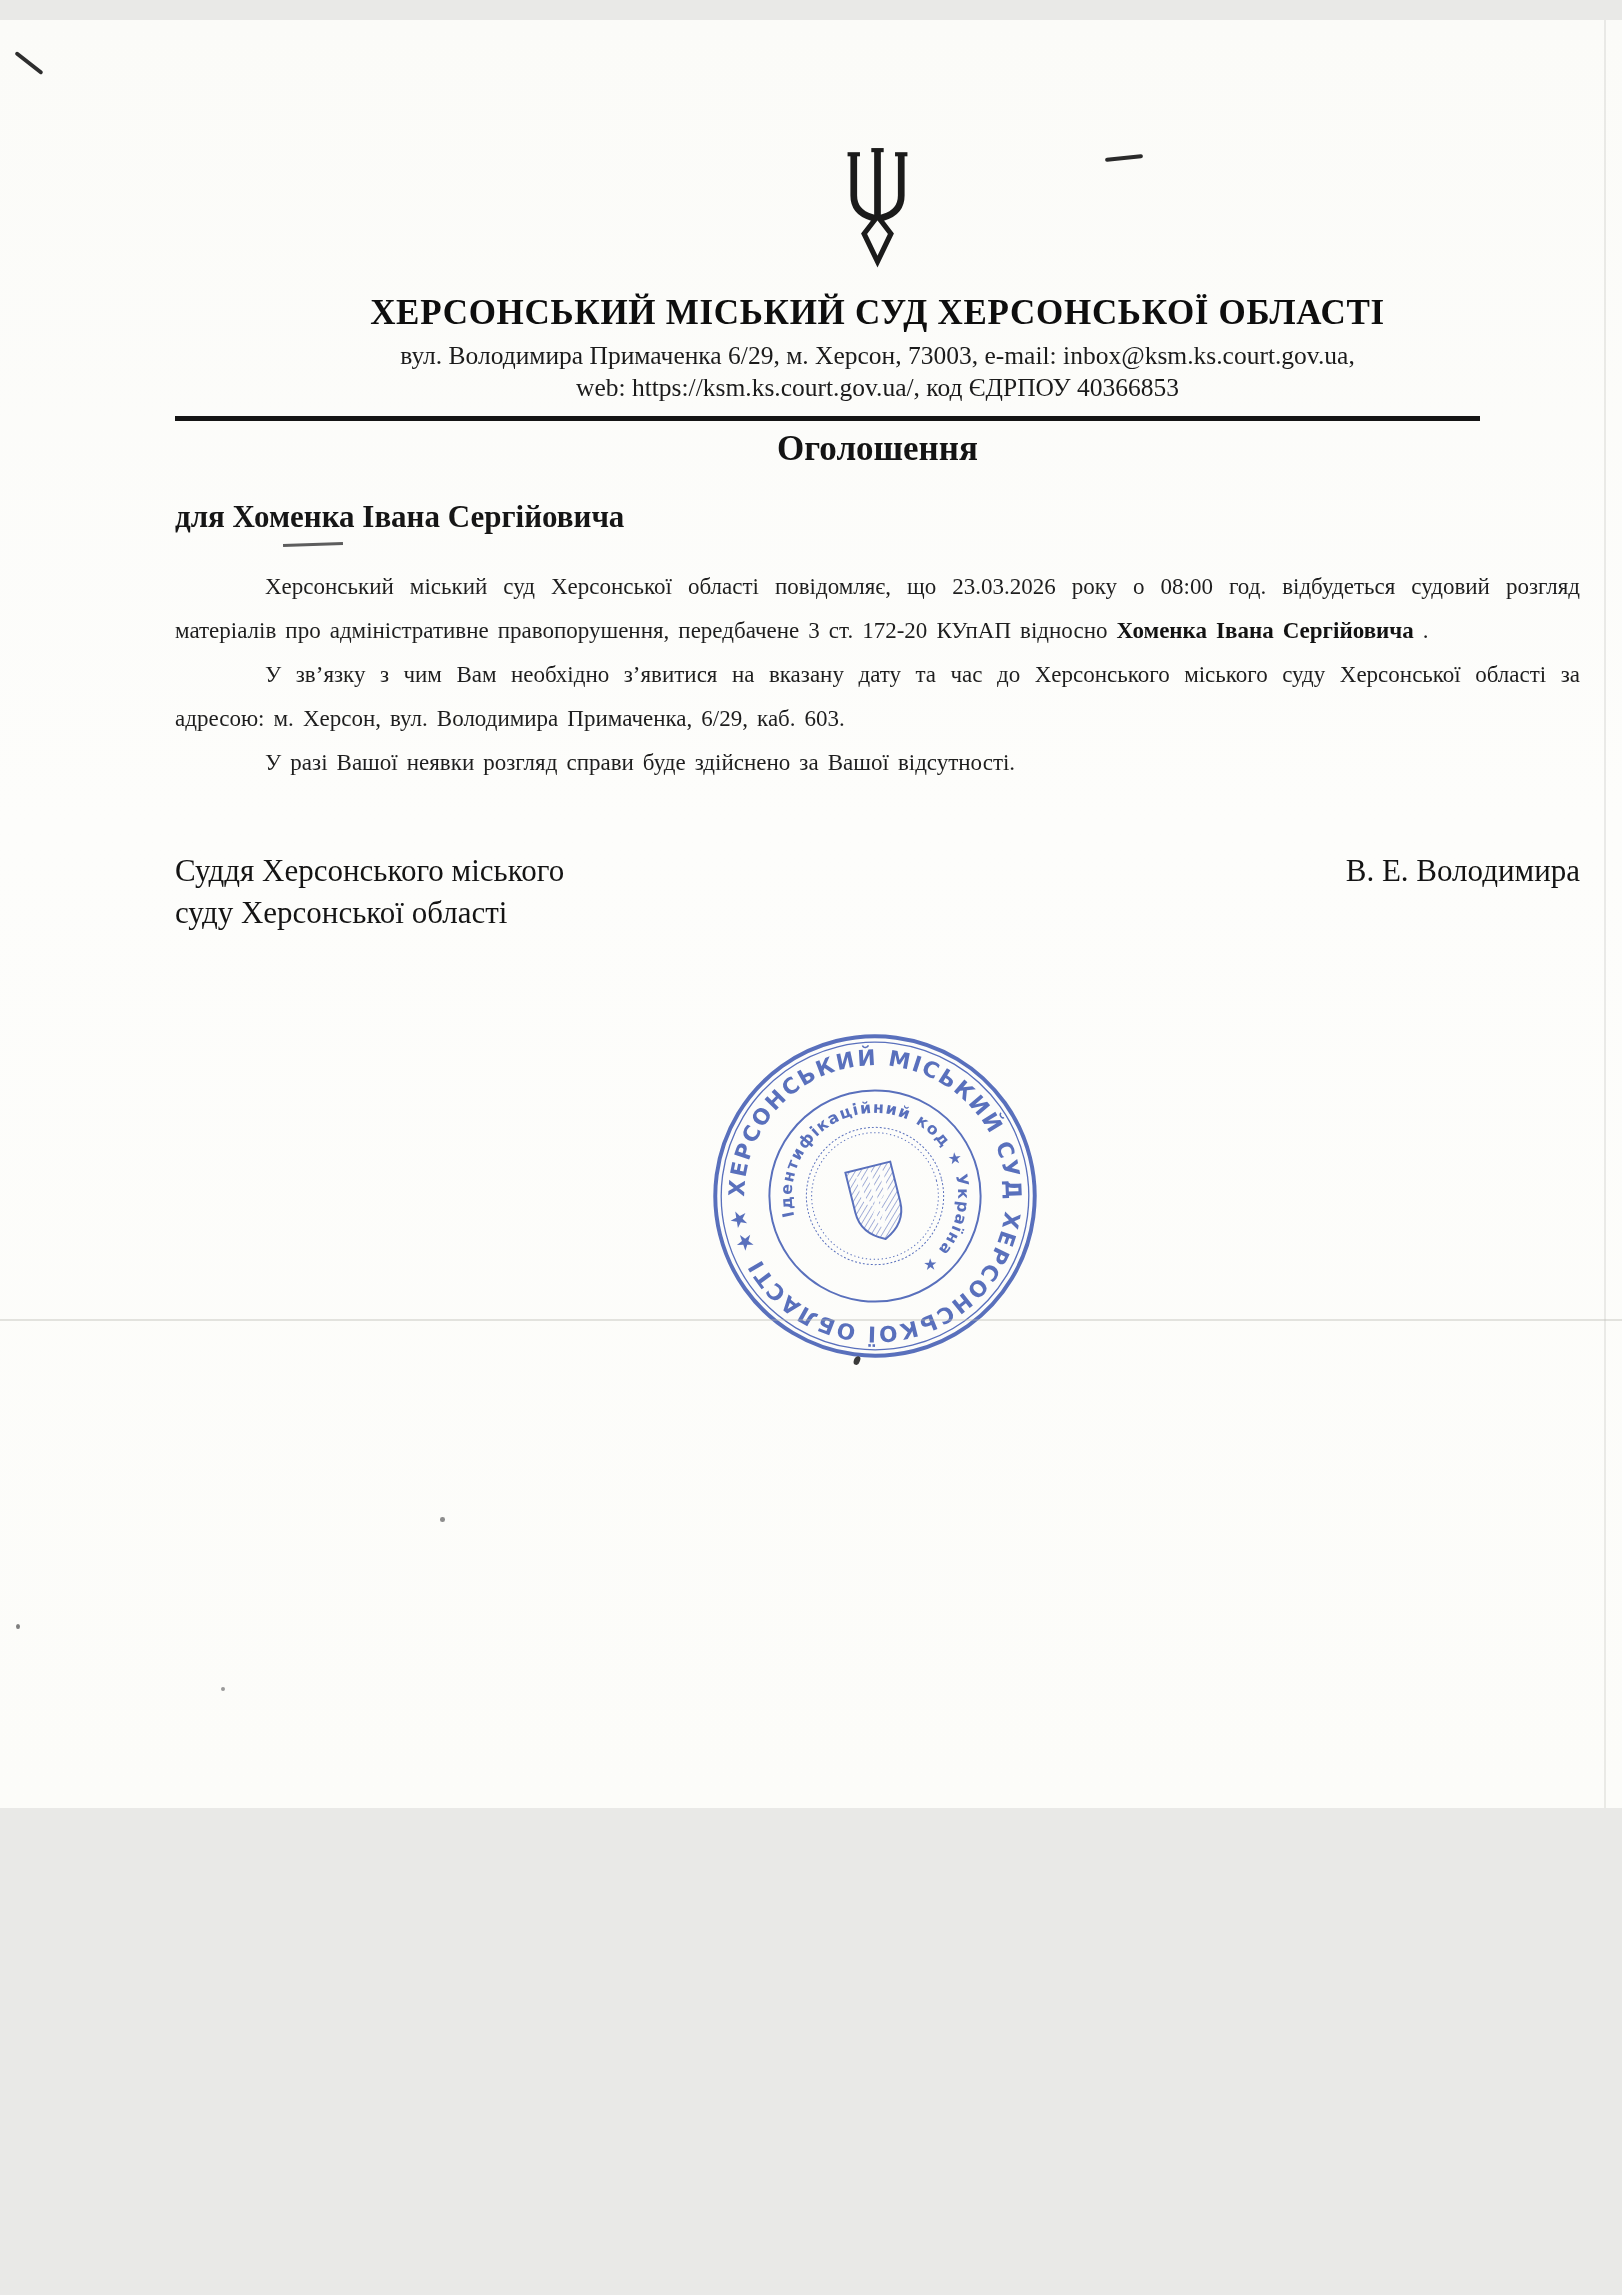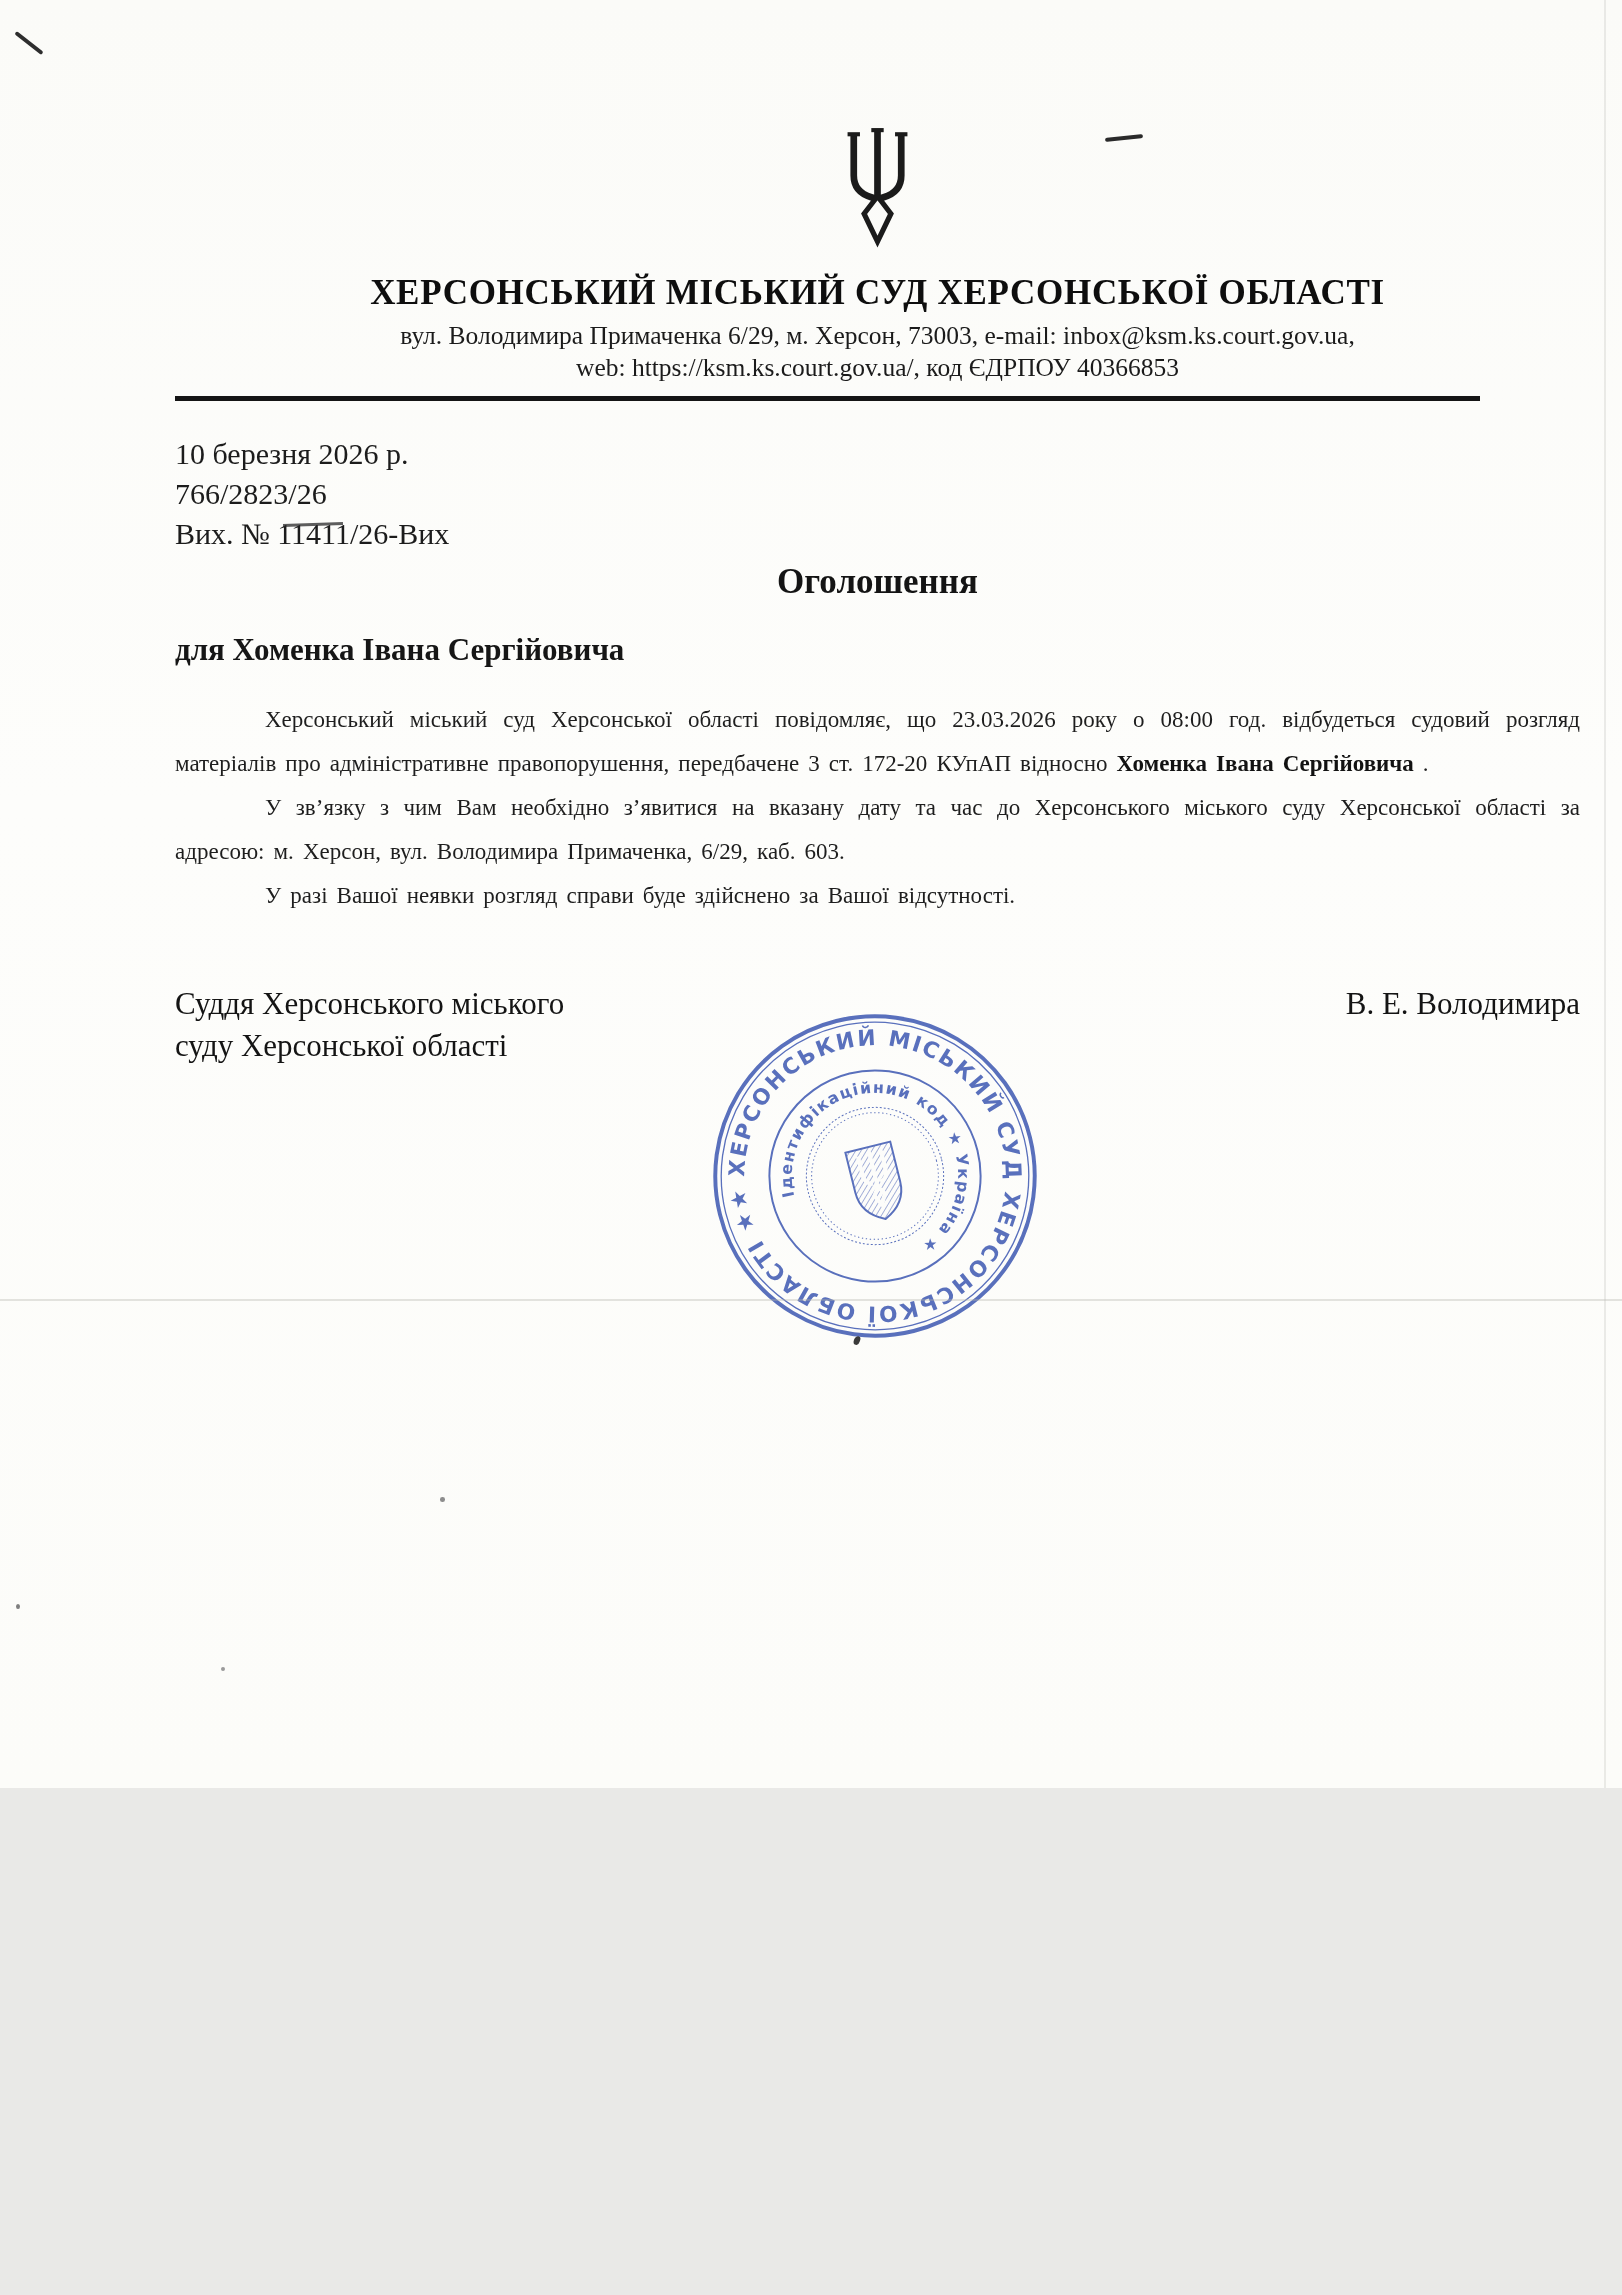--- a/index.html
+++ b/index.html
@@ -5,20 +5,21 @@
   * { margin:0; padding:0; box-sizing:border-box; }
   html,body { width:1623px; }
   body { background:#e9e9e7; font-family:"Liberation Serif", serif; }
 
   .page {
     position:relative;
     width:1623px; height:1788px;
     background:linear-gradient(180deg,#fbfbf8 0%, #fdfdfb 45%, #fcfcf9 100%);
     color:#1f1f1f;
     overflow:hidden;
+    margin-top:20px;
   }
   .content { padding:126px 43px 0 175px; }
 
   
   .letterhead { text-align:center; }
   .emblem svg { display:inline-block; }
   .court-name {
     margin-top:17px;
     font-size:35px; font-weight:bold; letter-spacing:0.7px; color:#0e0e0e;
   }
@@ -95,25 +96,20 @@
               <path d="M39 4 h12"></path>
           </g>
         </svg>
       </div>
       <div class="court-name">ХЕРСОНСЬКИЙ МІСЬКИЙ СУД ХЕРСОНСЬКОЇ ОБЛАСТІ</div>
       <div class="addr">вул. Володимира Примаченка  6/29, м. Херсон, 73003, e-mail: inbox@ksm.ks.court.gov.ua,</div>
       <div class="addr second">web: https://ksm.ks.court.gov.ua/, код ЄДРПОУ 40366853</div>
       <div class="divider"></div>
     </div>
 
-    <div class="meta">
-      <div>10 березня 2026 р.</div>
-      <div>766/2823/26</div>
-      <div>Вих. № 11411/26-Вих</div>
-    </div>
 
     <div class="doc-title">Оголошення</div>
     <div class="addressee">для Хоменка Івана Сергійовича</div>
 
     <div class="bodytext">
       <p><span>Херсонський міський суд Херсонської області повідомляє, що 23.03.2026 року о 08:00 год. відбудеться судовий розгляд матеріалів про адміністративне правопорушення, передбачене  3 ст. 172-20 КУпАП відносно </span><b>Хоменка Івана Сергійовича</b><span> .</span></p>
       <p>У зв’язку з чим Вам  необхідно з’явитися на вказану дату та час до Херсонського міського суду Херсонської області за адресою: м. Херсон, вул. Володимира Примаченка, 6/29, каб. 603.</p>
       <p>У разі Вашої неявки розгляд справи буде здійснено за Вашої відсутності.</p>
     </div>
 

